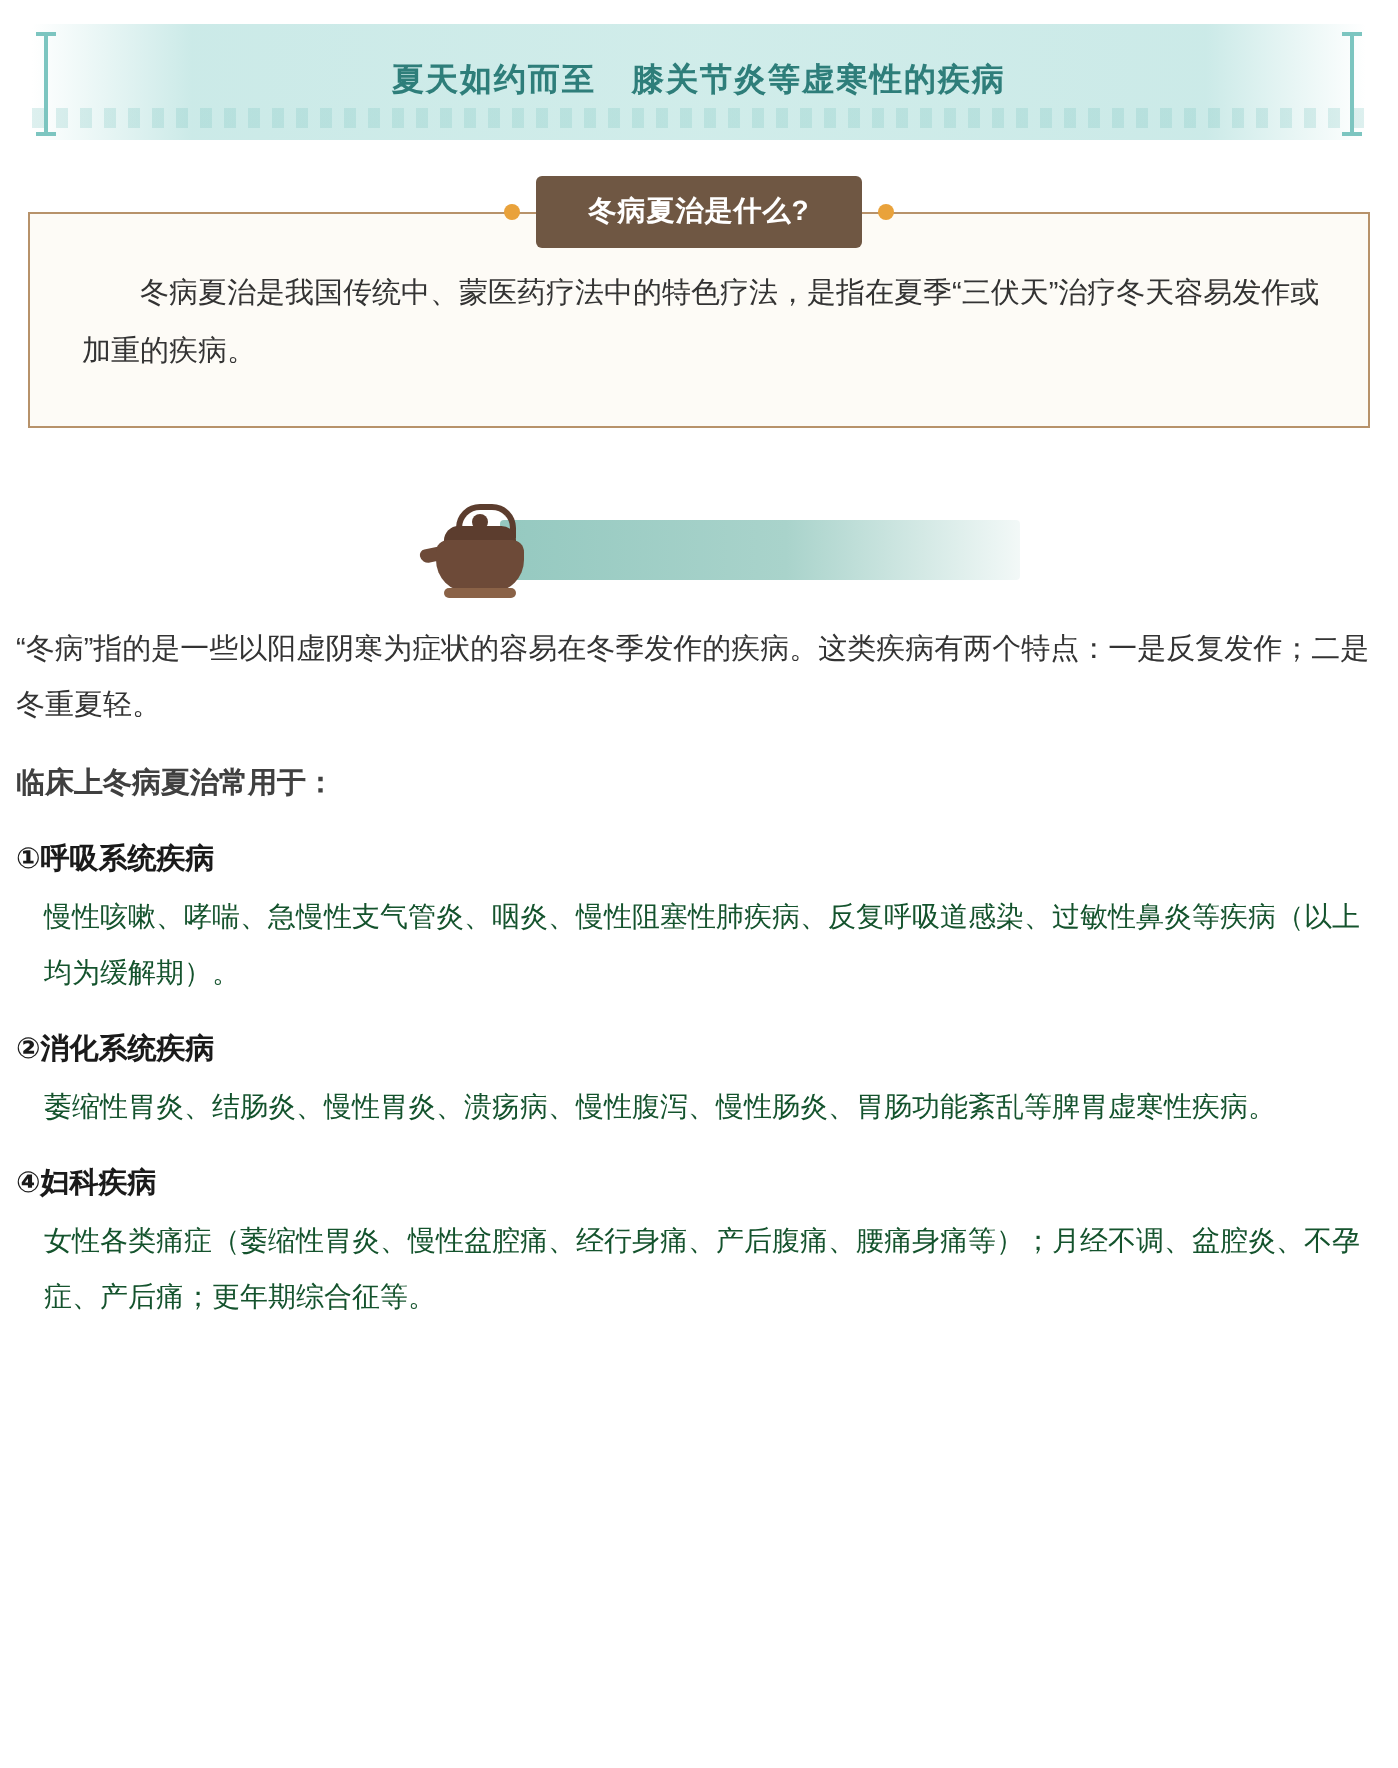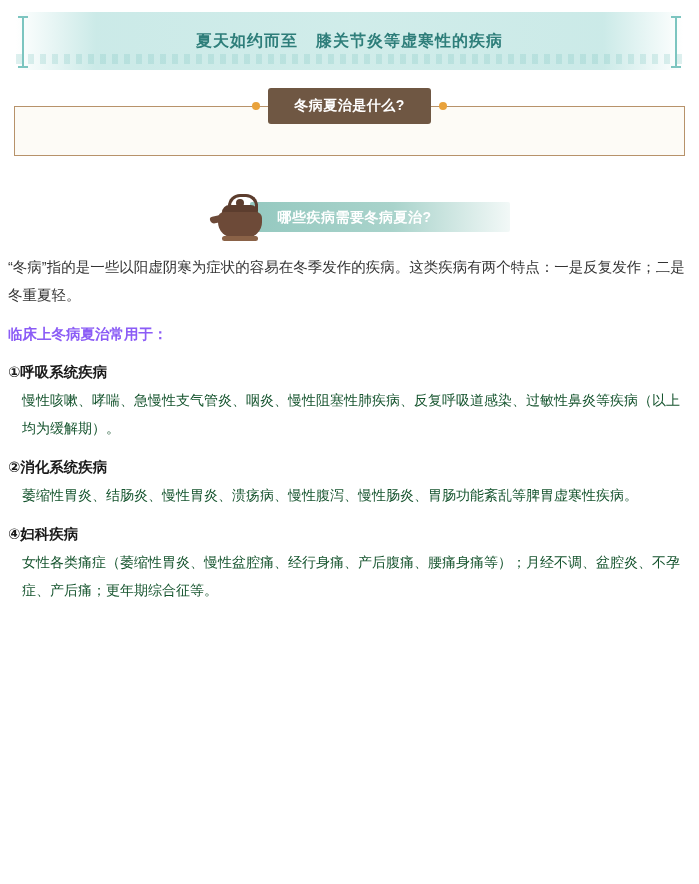--- a/index.html
+++ b/index.html
@@ -227,21 +227,21 @@
   }
   p.para {
     font-size: 14.5px;
     line-height: 1.9;
     color: #333333;
     margin: 0 0 6px 0;
   }
   .lead-blue {
     font-size: 14.5px;
     font-weight: bold;
-    color: #8b5cf6;
+    color: #404040;
     margin: 12px 0 8px 0;
     line-height: 1.8;
   }
   .item-head {
     font-size: 14.5px;
     font-weight: bold;
     color: #1a1a1a;
     margin: 12px 0 2px 0;
     line-height: 1.8;
   }
@@ -263,34 +263,34 @@
     <div class="header-tick right"></div>
     <div class="header-title">
       <span>夏天如约而至</span><span class="t2">膝关节炎等虚寒性的疾病</span>
     </div>
   </div>
 
   <div class="card">
     <div class="card-title-wrap">
       <span class="card-title">冬病夏治是什么?</span>
     </div>
+    <p class="card-text">冬病夏治是我国传统中、蒙医药疗法中的特色疗法，是指在夏季“三伏天”治疗冬天容易发作或加重的疾病。</p>
   </div>
 
   <div class="sec2">
     <div class="sec2-inner">
       <div class="sec2-ribbon"></div>
       <div class="teapot">
         <div class="pot-handle"></div>
         <div class="pot-knob"></div>
         <div class="pot-lid"></div>
         <div class="pot-spout"></div>
         <div class="pot-body"></div>
         <div class="pot-base"></div>
       </div>
-      <div class="sec2-label">哪些疾病需要冬病夏治?</div>
     </div>
   </div>
 
   <div class="body-wrap">
     <p class="para">“冬病”指的是一些以阳虚阴寒为症状的容易在冬季发作的疾病。这类疾病有两个特点：一是反复发作；二是冬重夏轻。</p>
     <p class="lead-blue">临床上冬病夏治常用于：</p>
 
     <div>
       <div class="item-head">①呼吸系统疾病</div>
       <div class="item-body">慢性咳嗽、哮喘、急慢性支气管炎、咽炎、慢性阻塞性肺疾病、反复呼吸道感染、过敏性鼻炎等疾病（以上均为缓解期）。</div>

